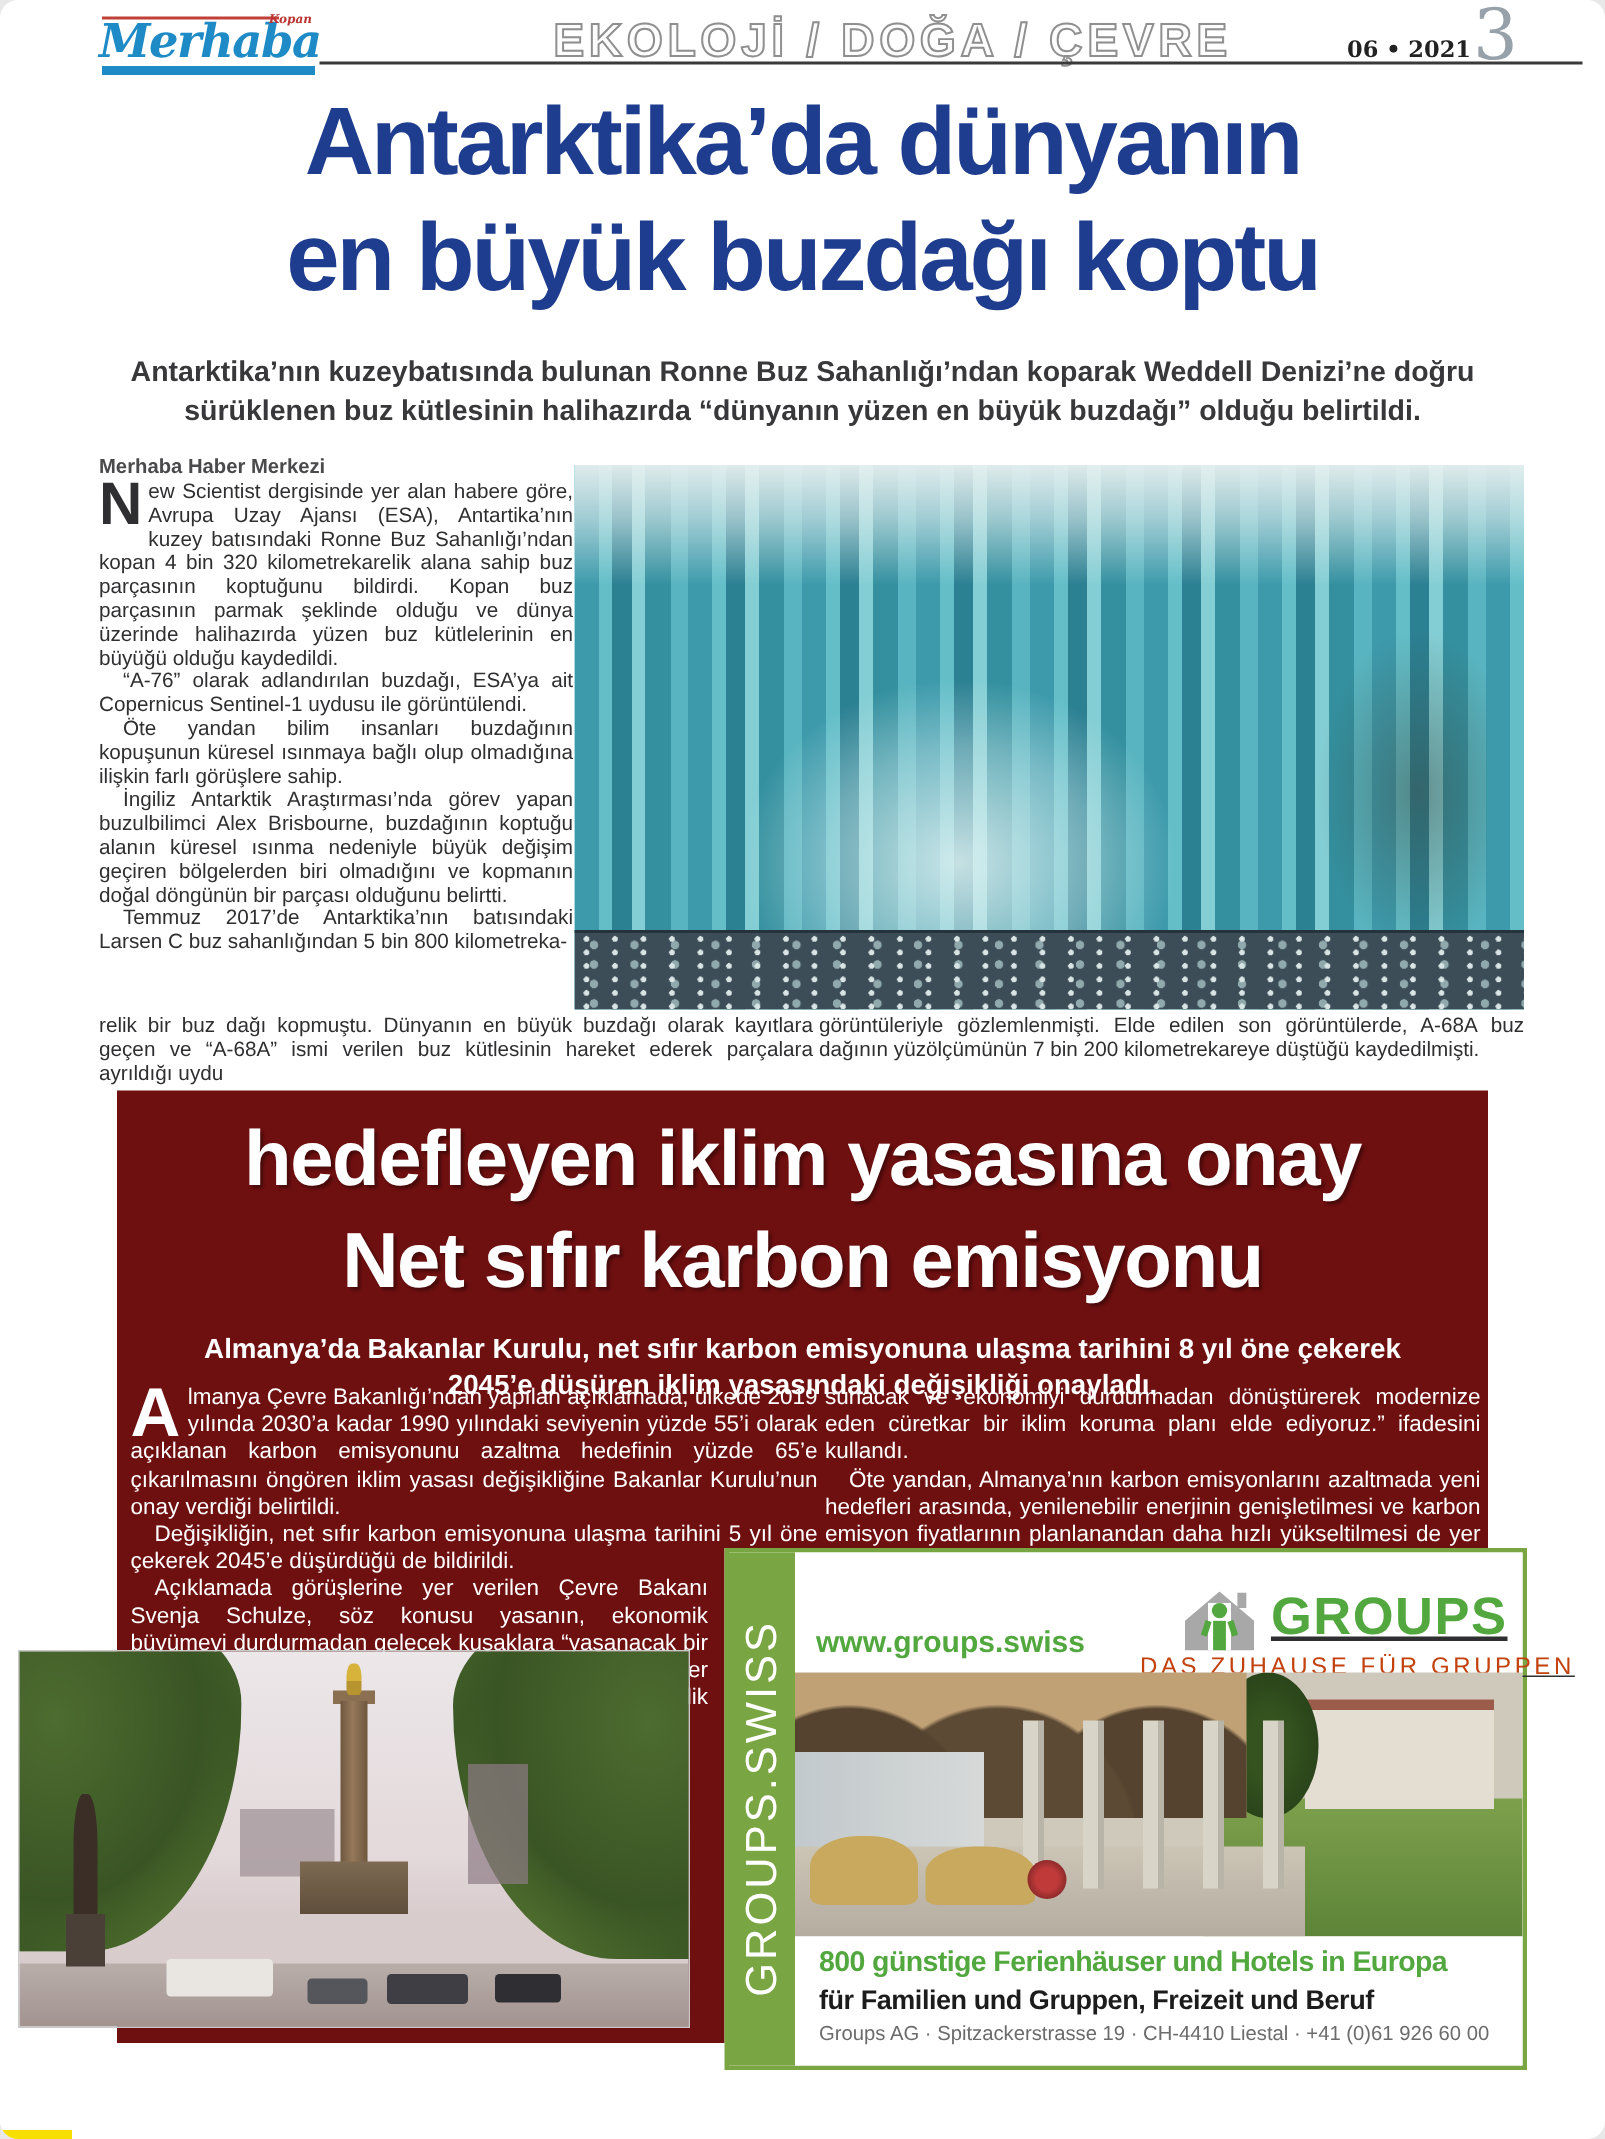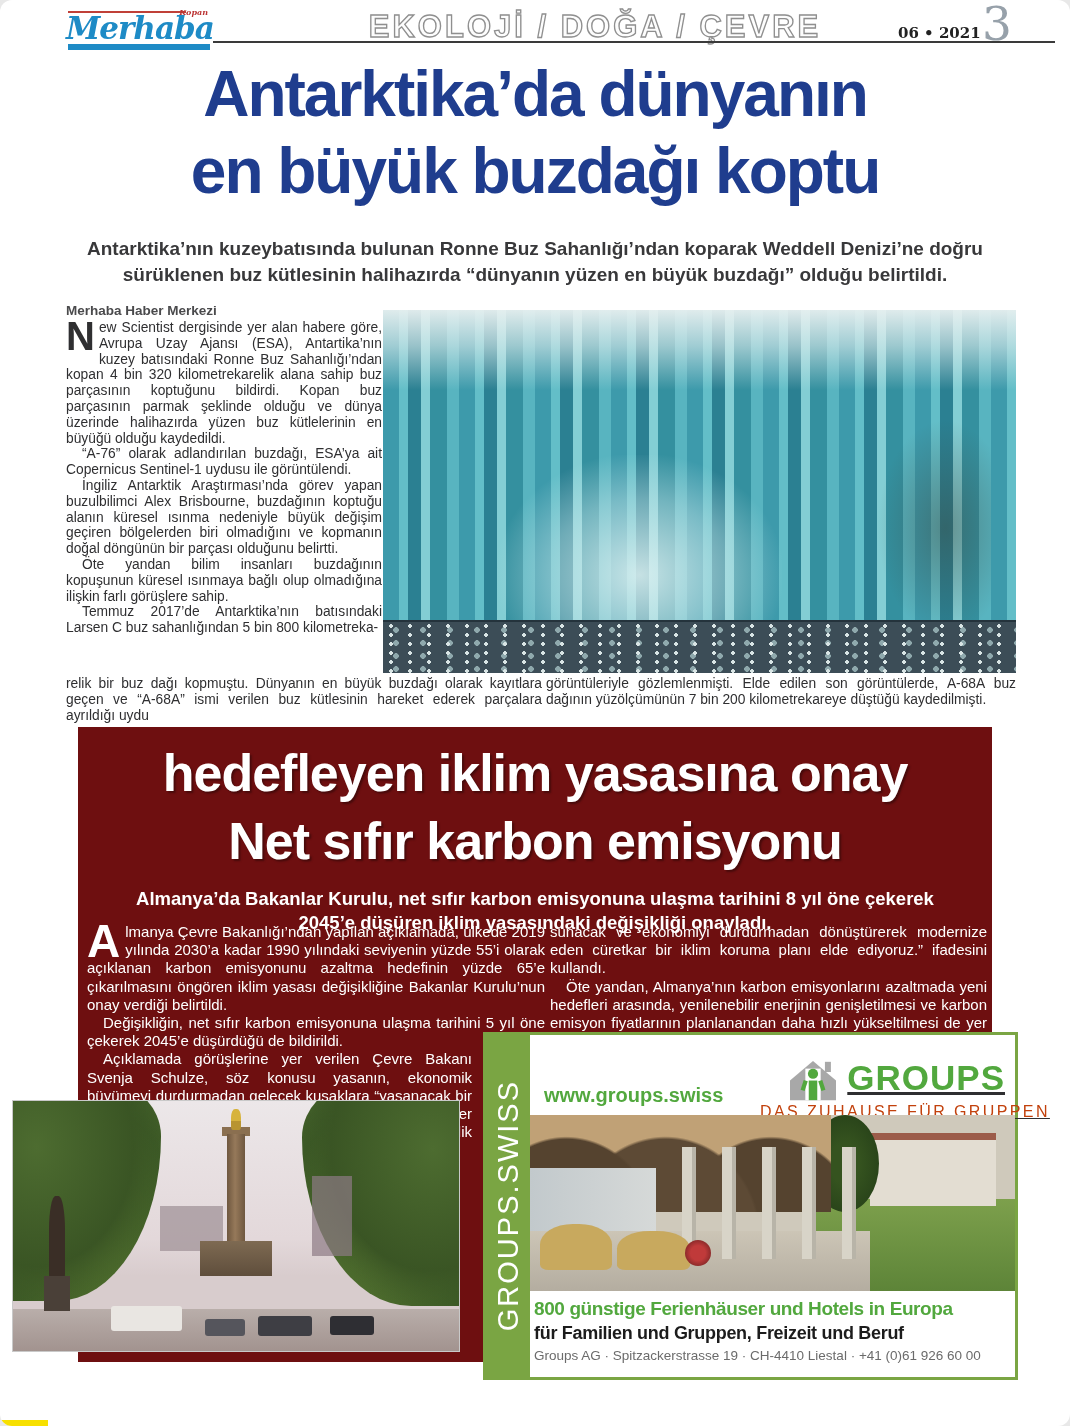--- a/index.html
+++ b/index.html
@@ -113,21 +113,21 @@
   .ap-floor{position:absolute;left:0;bottom:0;width:70%;height:34%;background:linear-gradient(180deg,#ccc5b6,#b4ada0);}
   .ap-lawn{position:absolute;right:0;bottom:0;width:44%;height:52%;background:linear-gradient(180deg,#7da04c,#5d8438);}
   .ap-house{position:absolute;right:4%;top:10%;width:26%;height:38%;background:#e3ddd2;
             border-top:7px solid #9c5c4a;}
   .ap-tree{position:absolute;right:28%;top:0;width:14%;height:55%;background:radial-gradient(ellipse,#35531f 30%,#2a451a 70%);border-radius:50%;}
   .ap-cols{position:absolute;left:26%;top:18%;width:42%;height:64%;
      background:repeating-linear-gradient(90deg,rgba(0,0,0,0) 0 26px,#d8d4c8 26px 36px,#b8b4a8 36px 40px);}
   .ap-chair1,.ap-chair2{position:absolute;bottom:12%;width:15%;height:26%;background:#c8a95e;border-radius:45% 45% 12% 12%;}
   .ap-chair1{left:2%;} .ap-chair2{left:18%;height:22%;}
   .ap-flower{position:absolute;left:32%;bottom:14%;width:26px;height:26px;background:radial-gradient(circle,#c03a3a 40%,#8f2b2b 70%);border-radius:50%;}
-  .ad-bottom{position:absolute;left:44px;right:0;top:256px;bottom:0;background:#fff;padding:7px 0 0 4px;}
+  .ad-bottom{position:absolute;left:44px;right:0;top:256px;bottom:0;background:#fff;padding:7px 0 0 16px;}
   .ad-l1{color:#52a83e;font-weight:bold;font-size:19px;letter-spacing:-0.4px;white-space:nowrap;}
   .ad-l2{color:#1c1c1c;font-weight:bold;font-size:18px;margin-top:3px;letter-spacing:-0.3px;}
   .ad-l3{color:#6b6b6b;font-size:13.5px;margin-top:4px;}
   .corner-yellow{position:absolute;left:0;top:1420px;width:48px;height:6px;background:#f7e000;}
 </style>
 </head>
 <body>
 
 <div class="page">
 
@@ -145,22 +145,22 @@
   <div class="a1-headline">
     <div>Antarktika’da dünyanın</div>
     <div>en büyük buzdağı koptu</div>
   </div>
   <div class="a1-subhead">Antarktika’nın kuzeybatısında bulunan Ronne Buz Sahanlığı’ndan koparak Weddell Denizi’ne doğru sürüklenen buz kütlesinin halihazırda “dünyanın yüzen en büyük buzdağı” olduğu belirtildi.</div>
   <div class="a1-byline">Merhaba Haber Merkezi</div>
 
   <div class="a1-col">
     <p><span class="dropcap">N</span><span>ew Scientist dergisinde yer alan habere göre, Avrupa Uzay Ajansı (ESA), Antartika’nın kuzey batısındaki Ronne Buz Sahanlığı’ndan kopan 4 bin 320 kilometrekarelik alana sahip buz parçasının koptuğunu bildirdi. Kopan buz parçasının parmak şeklinde olduğu ve dünya üzerinde halihazırda yüzen buz kütlelerinin en büyüğü olduğu kaydedildi.</span></p>
     <p class="indent">“A-76” olarak adlandırılan buzdağı, ESA’ya ait Copernicus Sentinel-1 uydusu ile görüntülendi.</p>
+    <p class="indent">Öte yandan bilim insanları buzdağının kopuşunun küresel ısınmaya bağlı olup olmadığına ilişkin farlı görüşlere sahip.</p>
     <p class="indent">İngiliz Antarktik Araştırması’nda görev yapan buzulbilimci Alex Brisbourne, buzdağının koptuğu alanın küresel ısınma nedeniyle büyük değişim geçiren bölgelerden biri olmadığını ve kopmanın doğal döngünün bir parçası olduğunu belirtti.</p>
-    <p class="indent">Öte yandan bilim insanları buzdağının kopuşunun küresel ısınmaya bağlı olup olmadığına ilişkin farlı görüşlere sahip.</p>
     <p class="indent">Temmuz 2017’de Antarktika’nın batısındaki Larsen C buz sahanlığından 5 bin 800 kilometreka-</p>
   </div>
 
   <div class="iceberg">
     <div class="ice-top"></div>
     <div class="ice-glow"></div>
     <div class="ice-shadow"></div>
     <div class="ice-water"></div>
   </div>
 

